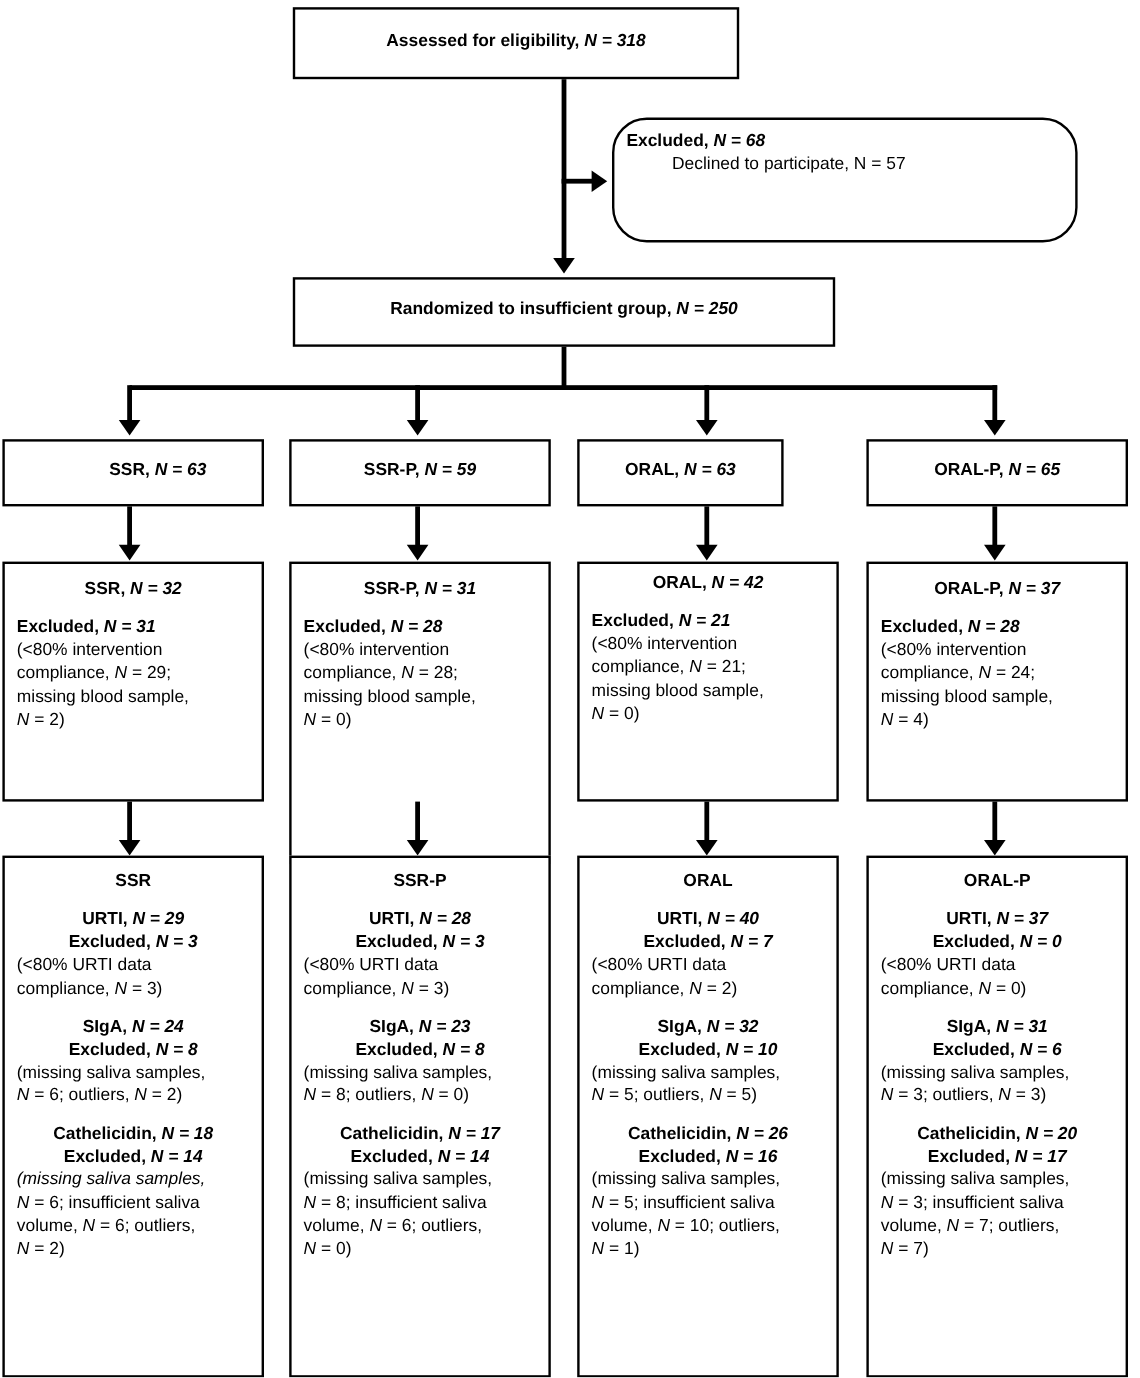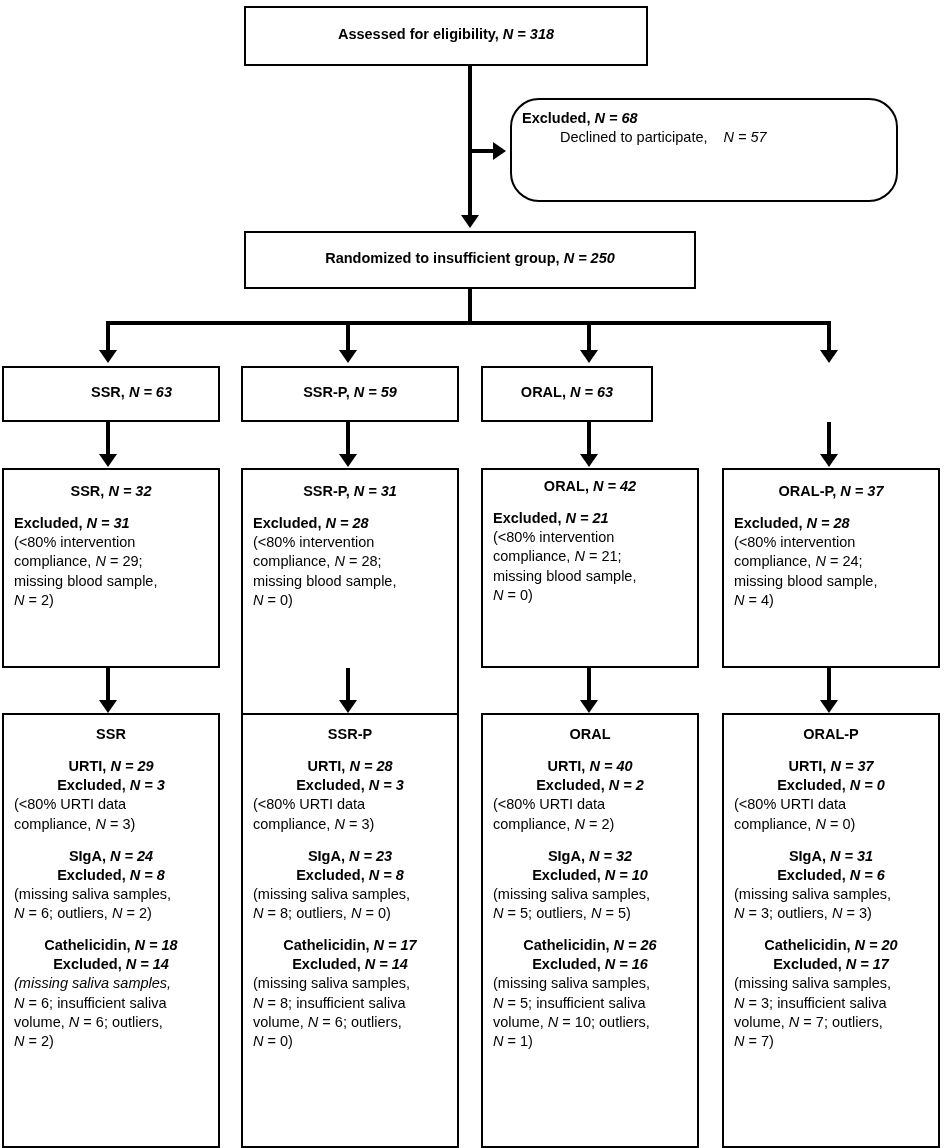--- a/index.html
+++ b/index.html
@@ -27,21 +27,21 @@
     line-height: 1.32;
   }
   .box .inner {
     padding: 6px 8px;
   }
   .ctr { text-align: center; }
   .lft { text-align: left; }
   b { font-weight: bold; }
   i { font-style: italic; }
   .n { font-style: italic; font-weight: bold; }
-  .ni { font-style: italic; font-weight: normal; margin-left: 12px; }
+  .ni { font-weight: normal; }
   .line {
     position: absolute;
     background: #000000;
   }
   .vline { width: 4px; }
   .hline { height: 4px; }
   .arrow-down {
     position: absolute;
     width: 0;
     height: 0;
@@ -62,21 +62,21 @@
   .hang {
     padding-left: 38px;
     text-indent: 0;
   }
 </style>
 </head>
 <body>
 
 <div id="page">
 
-  <div class="box" style="left:244px; top:6px; width:404px; height:60px;">
+  <div class="box" style="left:244px; top:6px; width:372px; height:60px;">
     <div class="inner ctr" style="padding-top:17px;">
       <b>Assessed for eligibility</b><b>, </b><span class="n">N = 318</span>
     </div>
   </div>
 
   <div class="line vline" style="left:468px; top:66px; height:152px;"></div>
   <div class="arrow-down" style="left:461px; top:215px;"></div>
 
   <div class="line hline" style="left:468px; top:149px; width:27px;"></div>
   <div class="arrow-right" style="left:493px; top:142px;"></div>
@@ -117,20 +117,25 @@
   <div class="box" style="left:241px; top:366px; width:218px; height:56px;">
     <div class="inner ctr" style="padding-top:15px;">
       <b>SSR-P</b><b>, </b><span class="n">N = 59</span>
     </div>
   </div>
   <div class="box" style="left:481px; top:366px; width:172px; height:56px;">
     <div class="inner ctr" style="padding-top:15px;">
       <b>ORAL</b><b>, </b><span class="n">N = 63</span>
     </div>
   </div>
+  <div class="box" style="left:722px; top:366px; width:218px; height:56px;">
+    <div class="inner ctr" style="padding-top:15px;">
+      <b>ORAL-P</b><b>, </b><span class="n">N = 65</span>
+    </div>
+  </div>
 
   <div class="line vline" style="left:106px; top:422px; height:35px;"></div>
   <div class="arrow-down" style="left:99px; top:454px;"></div>
   <div class="line vline" style="left:346px; top:422px; height:35px;"></div>
   <div class="arrow-down" style="left:339px; top:454px;"></div>
   <div class="line vline" style="left:587px; top:422px; height:35px;"></div>
   <div class="arrow-down" style="left:580px; top:454px;"></div>
   <div class="line vline" style="left:827px; top:422px; height:35px;"></div>
   <div class="arrow-down" style="left:820px; top:454px;"></div>
 
@@ -284,21 +289,21 @@
   <div class="box" style="left:481px; top:713px; width:218px; height:435px;">
     <div class="inner" style="padding:10px 10px;">
       <div class="ctr">
         <b>ORAL</b>
       </div>
       <div class="gap"></div>
       <div class="ctr">
         <b>URTI</b><b>, </b><span class="n">N = 40</span>
       </div>
       <div class="ctr">
-        <b>Excluded</b><b>, </b><span class="n">N = 2</span>
+        <b>Excluded</b><b>, </b><span class="n">N = 7</span>
       </div>
       <div class="lft">(&lt;80% URTI data</div>
       <div class="lft">compliance, <i>N</i> = 2)</div>
       <div class="gap"></div>
       <div class="ctr">
         <b>SIgA</b><b>, </b><span class="n">N = 32</span>
       </div>
       <div class="ctr">
         <b>Excluded</b><b>, </b><span class="n">N = 10</span>
       </div>

